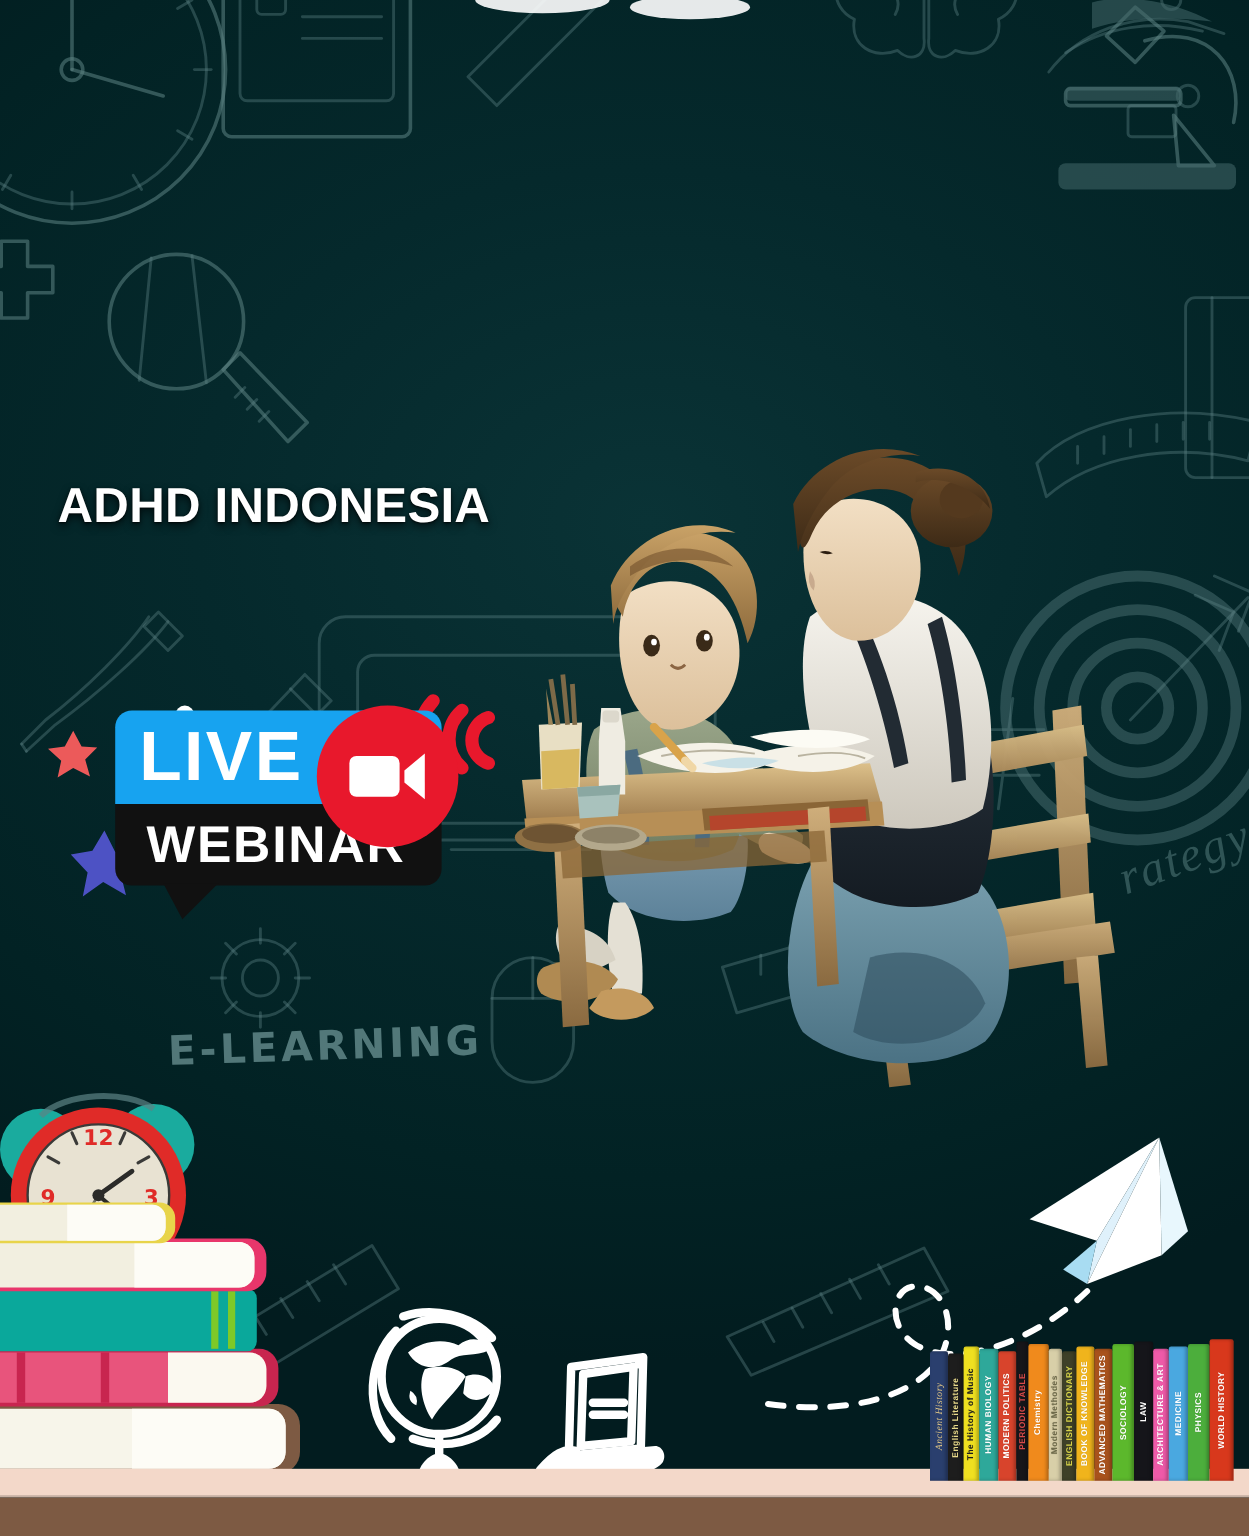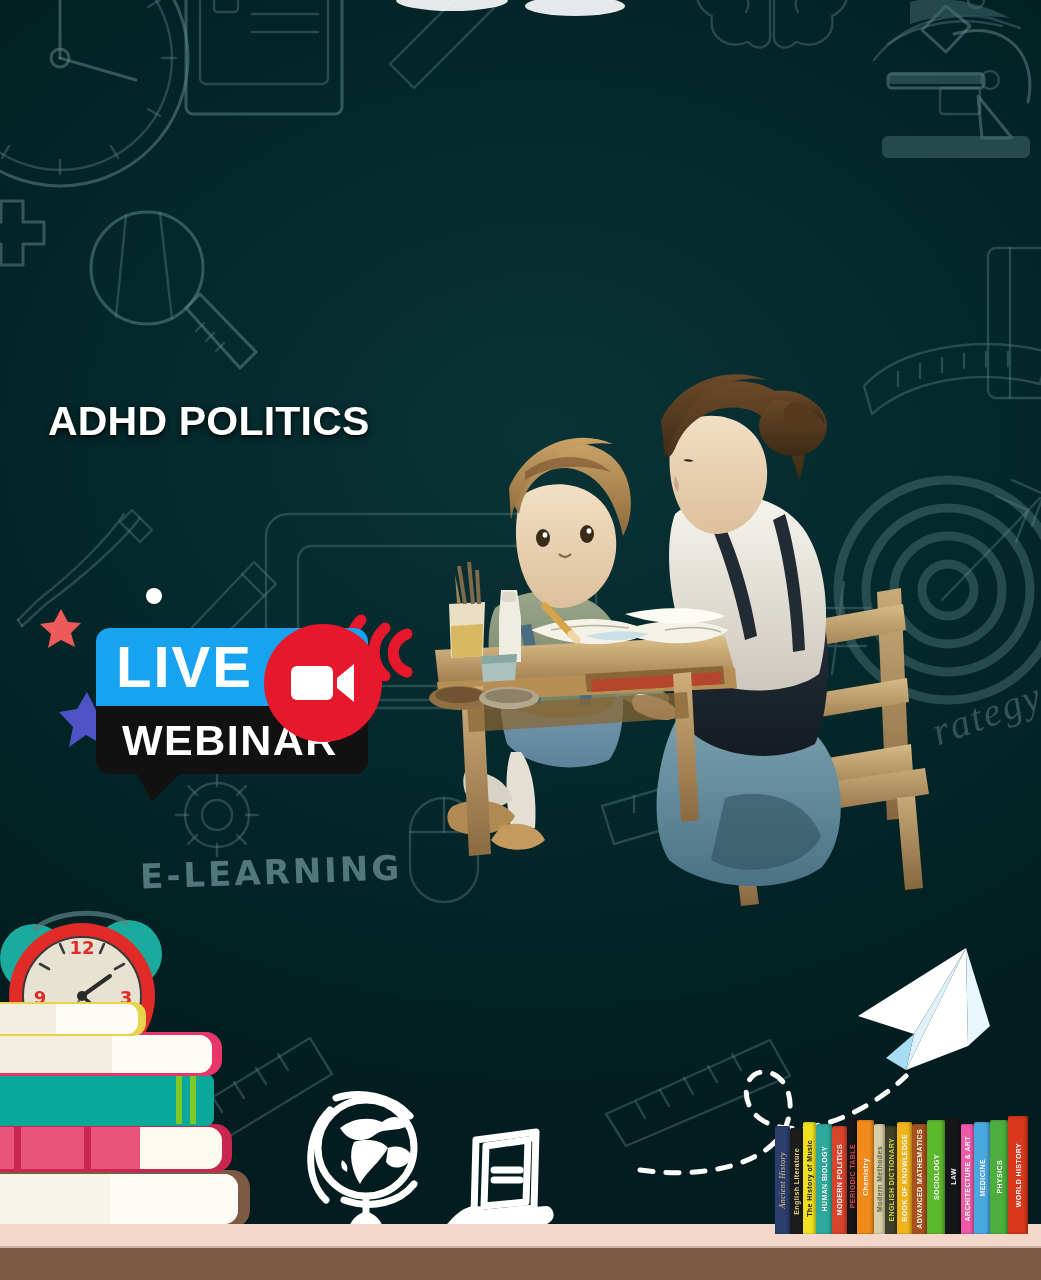--- a/index.html
+++ b/index.html
@@ -32,21 +32,21 @@
   
   #title{
     position:absolute; left:48px; top:396px; width:640px;
     color:#ffffff; font-weight:bold; font-size:41px; line-height:1.22;
     letter-spacing:.2px;
     text-shadow:0 3px 7px rgba(0,0,0,.65), 0 1px 2px rgba(0,0,0,.8);
   }
   #title .l2{ display:block; }
 
   
-  #badge{ position:absolute; left:96px; top:616px; width:330px; height:175px; }
+  #badge{ position:absolute; left:96px; top:580px; width:330px; height:175px; }
   #badge .live-bar{
     position:absolute; left:0; top:12px; width:272px; height:78px;
     background:#17a3f0; border-radius:14px 14px 0 0;
     display:flex; align-items:center;
   }
   #badge .live-txt{
     color:#fff; font-weight:bold; font-size:58px; letter-spacing:2px;
     margin-left:20px; line-height:1;
   }
   #badge .web-bar{
@@ -483,21 +483,21 @@
       <ellipse fill="#6e5433" cx="34" cy="327" rx="24" ry="8"></ellipse>
       <ellipse fill="#b3a88c" cx="84" cy="330" rx="30" ry="11"></ellipse>
       <ellipse fill="#8d8268" cx="84" cy="328" rx="24" ry="7"></ellipse>
 
       <path stroke="#d9a34a" stroke-width="7" stroke-linecap="round" d="M120 238 L146 266"></path>
       <path stroke="#f0d7a6" stroke-width="7" stroke-linecap="round" d="M146 266 L152 272"></path>
     </svg>
   </div>
 
   <div id="title">
-    <span class="l2">ADHD POLITICS</span>
+    <span class="l2">ADHD INDONESIA</span>
   </div>
 
   <div class="star" style="left:38px;top:606px;">
     <svg width="44" height="44" viewBox="0 0 44 44">
       <path fill="#ec5a5a" d="M23 3 L30 16 L43 17 L33 27 L37 41 L23 34 L10 42 L13 28 L2 18 L16 16 Z"></path>
     </svg>
   </div>
   <div class="star" style="left:58px;top:690px;">
     <svg width="56" height="58" viewBox="0 0 56 58">
       <path fill="#4d52c4" d="M29 2 L38 20 L56 22 L42 36 L47 56 L28 45 L11 57 L15 37 L1 22 L19 19 Z"></path>

